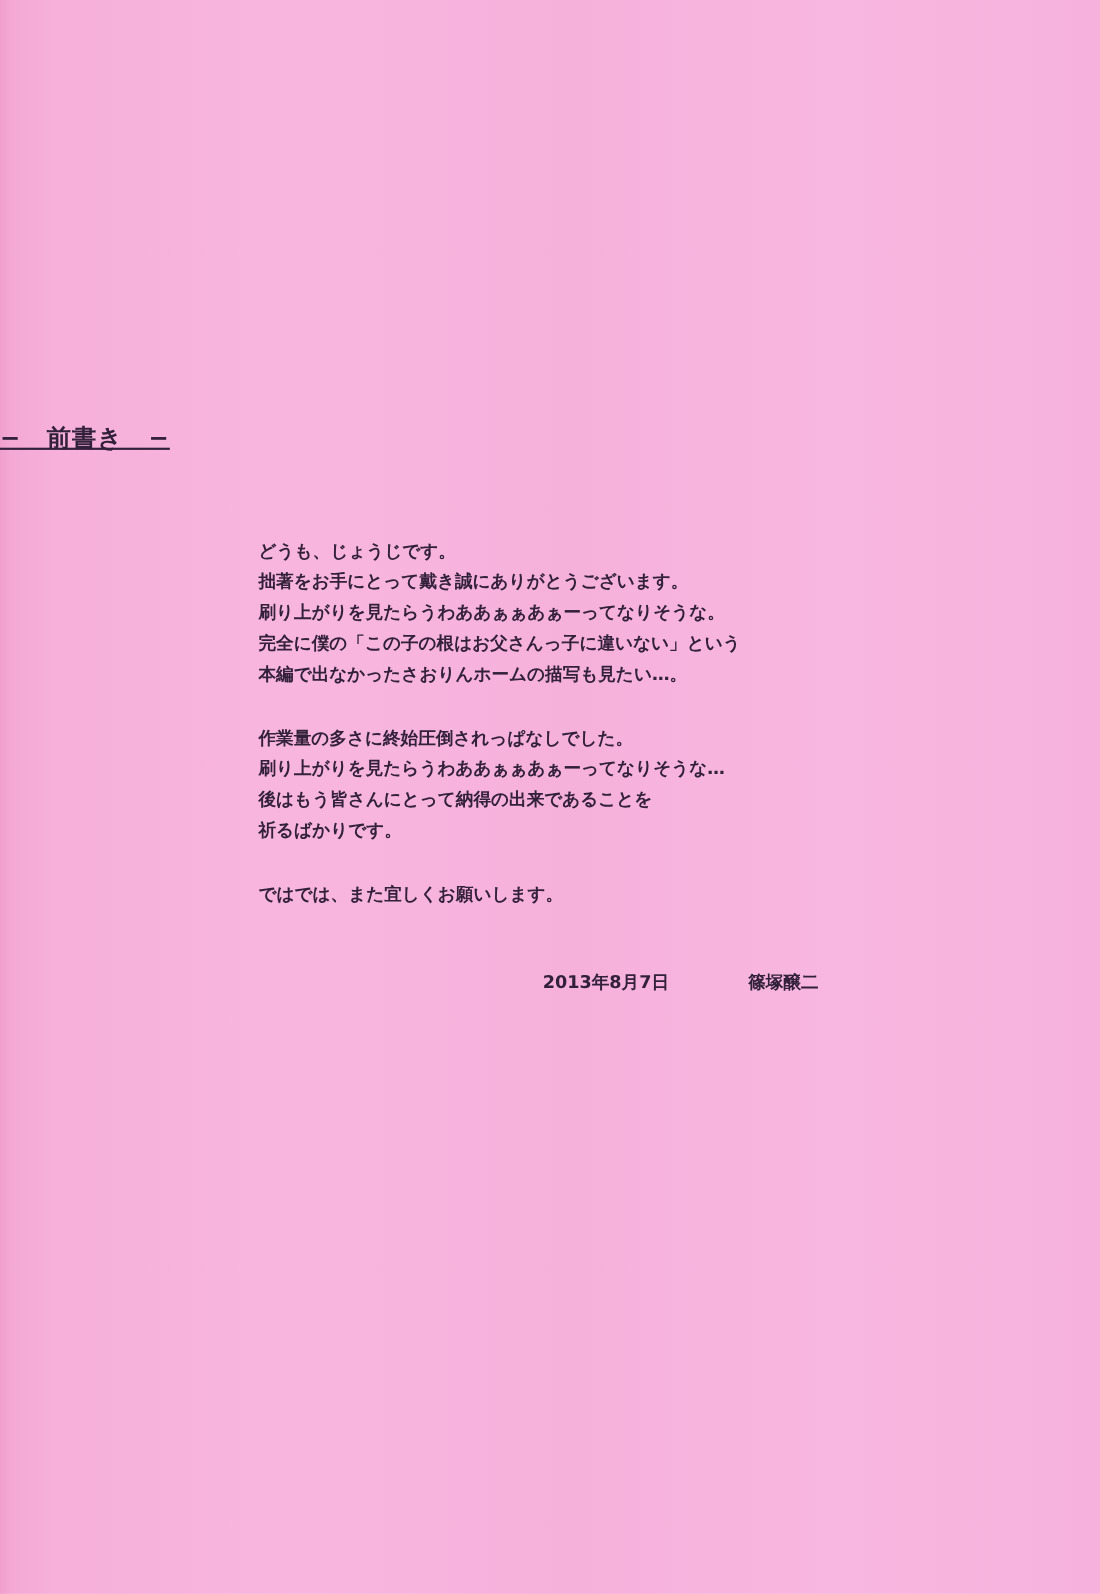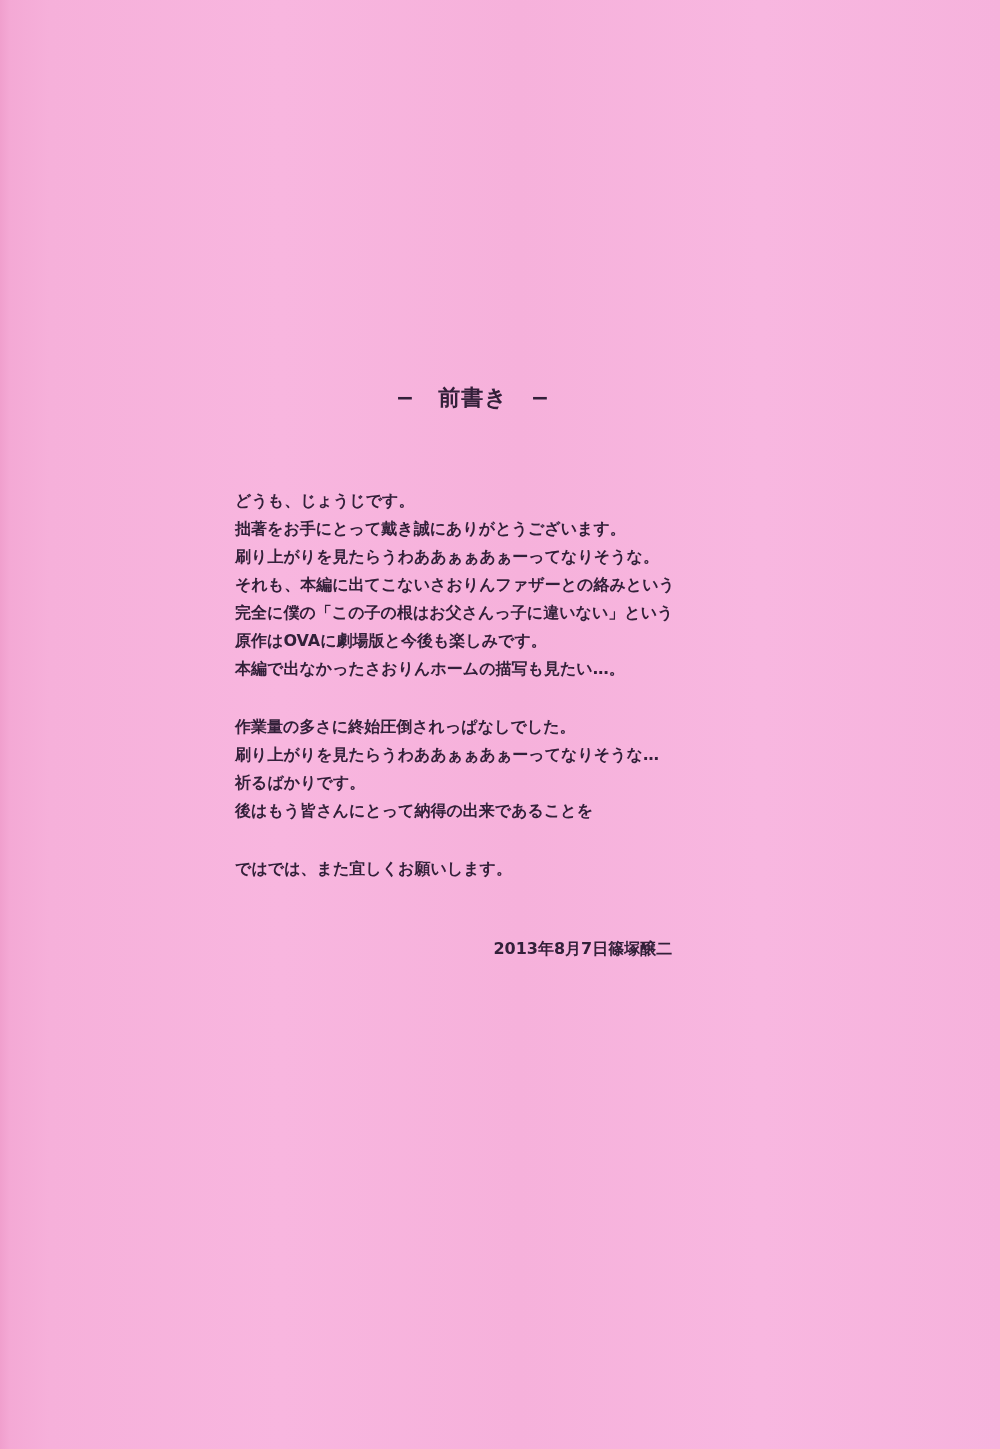--- a/index.html
+++ b/index.html
@@ -26,25 +26,26 @@
       #f8b7e0 760px,
       #f6b2dc 1000px);
     color: #33203a;
   }
   .title {
     position: absolute;
     top: 383px;
     left: 0;
     width: 946px; 
     margin: 0;
-    text-align: center;
+    text-align: left;
     font-size: 22px;
     font-weight: bold;
     letter-spacing: 1px;
     color: inherit;
+    text-decoration: underline;
   }
   .content {
     position: absolute;
     top: 487px;
     left: 235px;
     width: 620px;
     font-size: 16px;
     line-height: 28px;
     font-weight: 600;
     color: inherit;
@@ -58,47 +59,46 @@
   .line {
     display: block;
     white-space: pre;
   }
   .signoff {
     margin-top: 24px;
     padding-left: 225px;
     white-space: pre;
   }
   .signoff .author {
+    margin-left: 72px;
     text-align: right;
   }
 </style>
 </head>
 <body>
 
 <div class="page">
 
   <h1 class="title">−　前書き　−</h1>
 
   <div class="content">
 
     <p>
       <span class="line">どうも、じょうじです。</span>
       <span class="line">拙著をお手にとって戴き誠にありがとうございます。</span>
       <span class="line">刷り上がりを見たらうわああぁぁあぁーってなりそうな。</span>
-      <span class="line">それも、本編に出てこないさおりんファザーとの絡みという</span>
       <span class="line">完全に僕の「この子の根はお父さんっ子に違いない」という</span>
-      <span class="line">原作はOVAに劇場版と今後も楽しみです。</span>
       <span class="line">本編で出なかったさおりんホームの描写も見たい…。</span>
     </p>
 
     <p>
       <span class="line">作業量の多さに終始圧倒されっぱなしでした。</span>
       <span class="line">刷り上がりを見たらうわああぁぁあぁーってなりそうな…</span>
+      <span class="line">後はもう皆さんにとって納得の出来であることを</span>
       <span class="line">祈るばかりです。</span>
-      <span class="line">後はもう皆さんにとって納得の出来であることを</span>
     </p>
 
     <p>
       <span class="line">ではでは、また宜しくお願いします。</span>
     </p>
 
     <div class="signoff">
       <span class="date">2013年8月7日</span><span class="author">篠塚醸二</span>
     </div>
 

